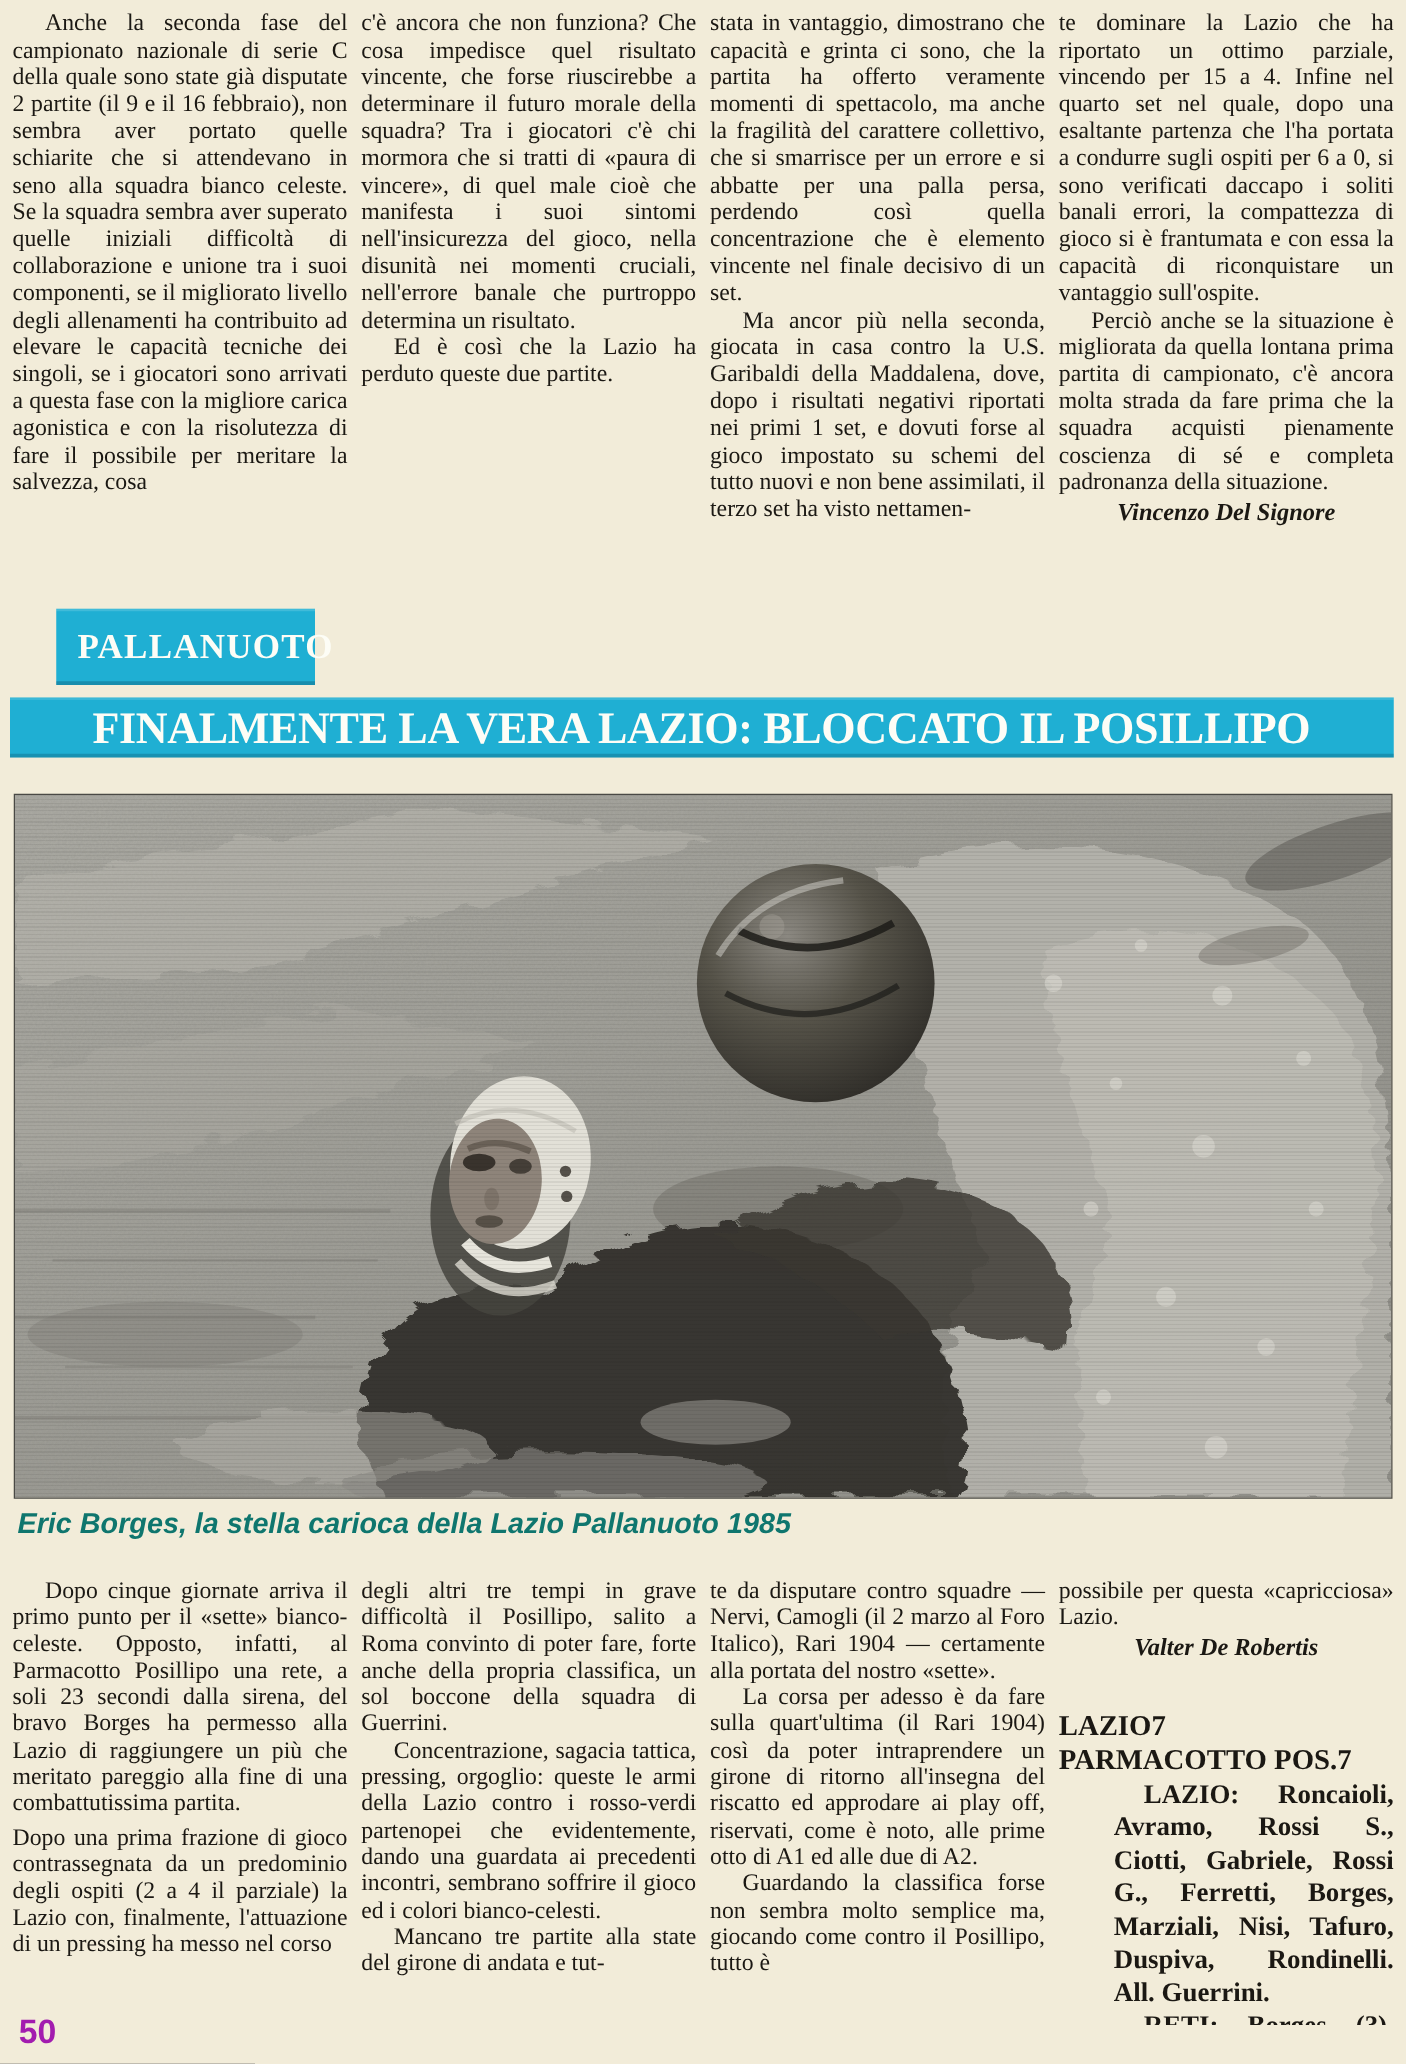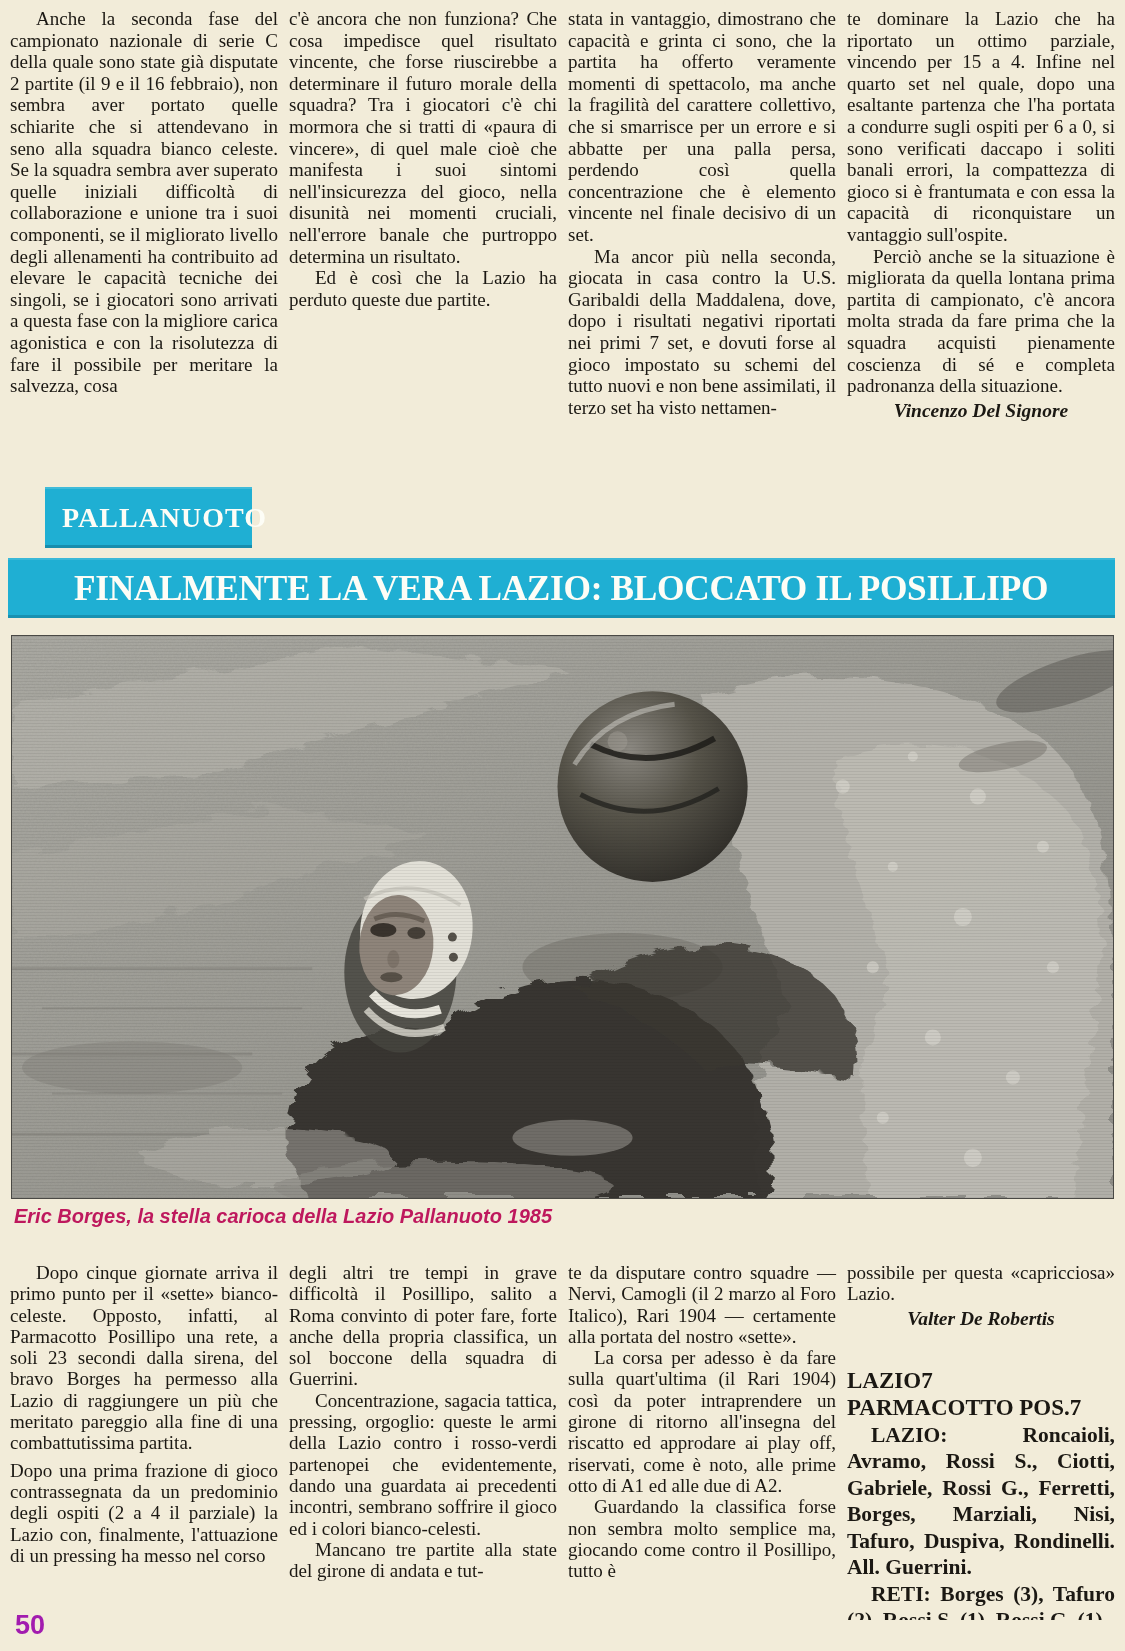--- a/index.html
+++ b/index.html
@@ -32,21 +32,21 @@
     position:absolute;top:487px;left:45px;width:207px;height:61px;
     display:flex;align-items:center;padding-left:17px;box-sizing:border-box;
     box-shadow:inset 0 -3px 0 rgba(0,40,60,.25), inset 0 2px 0 rgba(255,255,255,.15);
   }
   .section-label span{
     color:#fdfdf6;font-weight:bold;font-size:28px;letter-spacing:1px;
     font-family:"Liberation Serif",serif;
   }
   
   .headline-bar{
-    position:absolute;top:558px;left:8px;width:1107px;height:60px;
+    position:absolute;top:558px;left:8px;width:1107px;height:48px;
     display:flex;align-items:center;justify-content:center;
     box-shadow:inset 0 -3px 0 rgba(0,40,60,.22), inset 0 2px 0 rgba(255,255,255,.12);
   }
   .headline-bar h1{
     margin:0;color:#fdfdf6;font-weight:bold;font-size:36px;
     letter-spacing:-0.3px;white-space:nowrap;
     transform:scaleX(.98);
     font-family:"Liberation Serif",serif;
   }
   
@@ -55,33 +55,33 @@
     background:#a3a29c;outline:1px solid #4a4945;overflow:hidden;
   }
   .photo-wrap svg{display:block;width:100%;height:100%;}
   .scanlines{
     position:absolute;inset:0;pointer-events:none;
     background:repeating-linear-gradient(0deg, rgba(20,20,18,.07) 0 1px, rgba(255,255,255,0) 1px 3px);
   }
   .caption{
     position:absolute;top:1205px;left:14px;
     font-family:"Liberation Sans",sans-serif;
-    font-weight:bold;font-style:italic;font-size:20px;color:#be185d;
+    font-weight:bold;font-style:italic;font-size:23px;color:#0f766e;
   }
   
   .match-box{margin-top:38px;}
   .score-row{
     display:flex;
     font-weight:bold;font-size:23px;line-height:27.5px;
   }
   .match-box p{
     font-weight:bold;font-size:21.5px;line-height:26.5px;
     text-align:justify;margin:0;
   }
-  .match-box p.ind{text-indent:24px;}
+  .match-box p.ind{text-indent:24px;margin-left:44px;}
   
   .page-number{
     position:absolute;left:15px;top:1610px;
     font-family:"Liberation Sans",sans-serif;
     font-weight:bold;font-size:27px;color:#a21caf;
   }
 </style>
 </head>
 <body>
 
@@ -90,21 +90,21 @@
   <section class="cols top-cols">
     <div class="col">
       <p class="ind">Anche la seconda fase del campionato nazionale di serie C della quale sono state già disputate 2 partite (il 9 e il 16 febbraio), non sembra aver portato quelle schiarite che si attendevano in seno alla squadra bianco celeste. Se la squadra sembra aver superato quelle iniziali difficoltà di collaborazione e unione tra i suoi componenti, se il migliorato livello degli allenamenti ha contribuito ad elevare le capacità tecniche dei singoli, se i giocatori sono arrivati a questa fase con la migliore carica agonistica e con la risolutezza di fare il possibile per meritare la salvezza, cosa</p>
     </div>
     <div class="col">
       <p>c'è ancora che non funziona? Che cosa impedisce quel risultato vincente, che forse riuscirebbe a determinare il futuro morale della squadra? Tra i giocatori c'è chi mormora che si tratti di «paura di vincere», di quel male cioè che manifesta i suoi sintomi nell'insicurezza del gioco, nella disunità nei momenti cruciali, nell'errore banale che purtroppo determina un risultato.</p>
       <p class="ind">Ed è così che la Lazio ha perduto queste due partite.</p>
     </div>
     <div class="col">
       <p>stata in vantaggio, dimostrano che capacità e grinta ci sono, che la partita ha offerto veramente momenti di spettacolo, ma anche la fragilità del carattere collettivo, che si smarrisce per un errore e si abbatte per una palla persa, perdendo così quella concentrazione che è elemento vincente nel finale decisivo di un set.</p>
-      <p class="ind">Ma ancor più nella seconda, giocata in casa contro la U.S. Garibaldi della Maddalena, dove, dopo i risultati negativi riportati nei primi 7 set, e dovuti forse al gioco impostato su schemi del tutto nuovi e non bene assimilati, il terzo set ha visto nettamen-</p>
+      <p class="ind">Ma ancor più nella seconda, giocata in casa contro la U.S. Garibaldi della Maddalena, dove, dopo i risultati negativi riportati nei primi 1 set, e dovuti forse al gioco impostato su schemi del tutto nuovi e non bene assimilati, il terzo set ha visto nettamen-</p>
     </div>
     <div class="col">
       <p>te dominare la Lazio che ha riportato un ottimo parziale, vincendo per 15 a 4. Infine nel quarto set nel quale, dopo una esaltante partenza che l'ha portata a condurre sugli ospiti per 6 a 0, si sono verificati daccapo i soliti banali errori, la compattezza di gioco si è frantumata e con essa la capacità di riconquistare un vantaggio sull'ospite.</p>
       <p class="ind">Perciò anche se la situazione è migliorata da quella lontana prima partita di campionato, c'è ancora molta strada da fare prima che la squadra acquisti pienamente coscienza di sé e completa padronanza della situazione.</p>
       <div class="signature">Vincenzo Del Signore</div>
     </div>
   </section>
 
   <div class="section-label" style="background:#1fafd3;">
     <span>PALLANUOTO</span>

